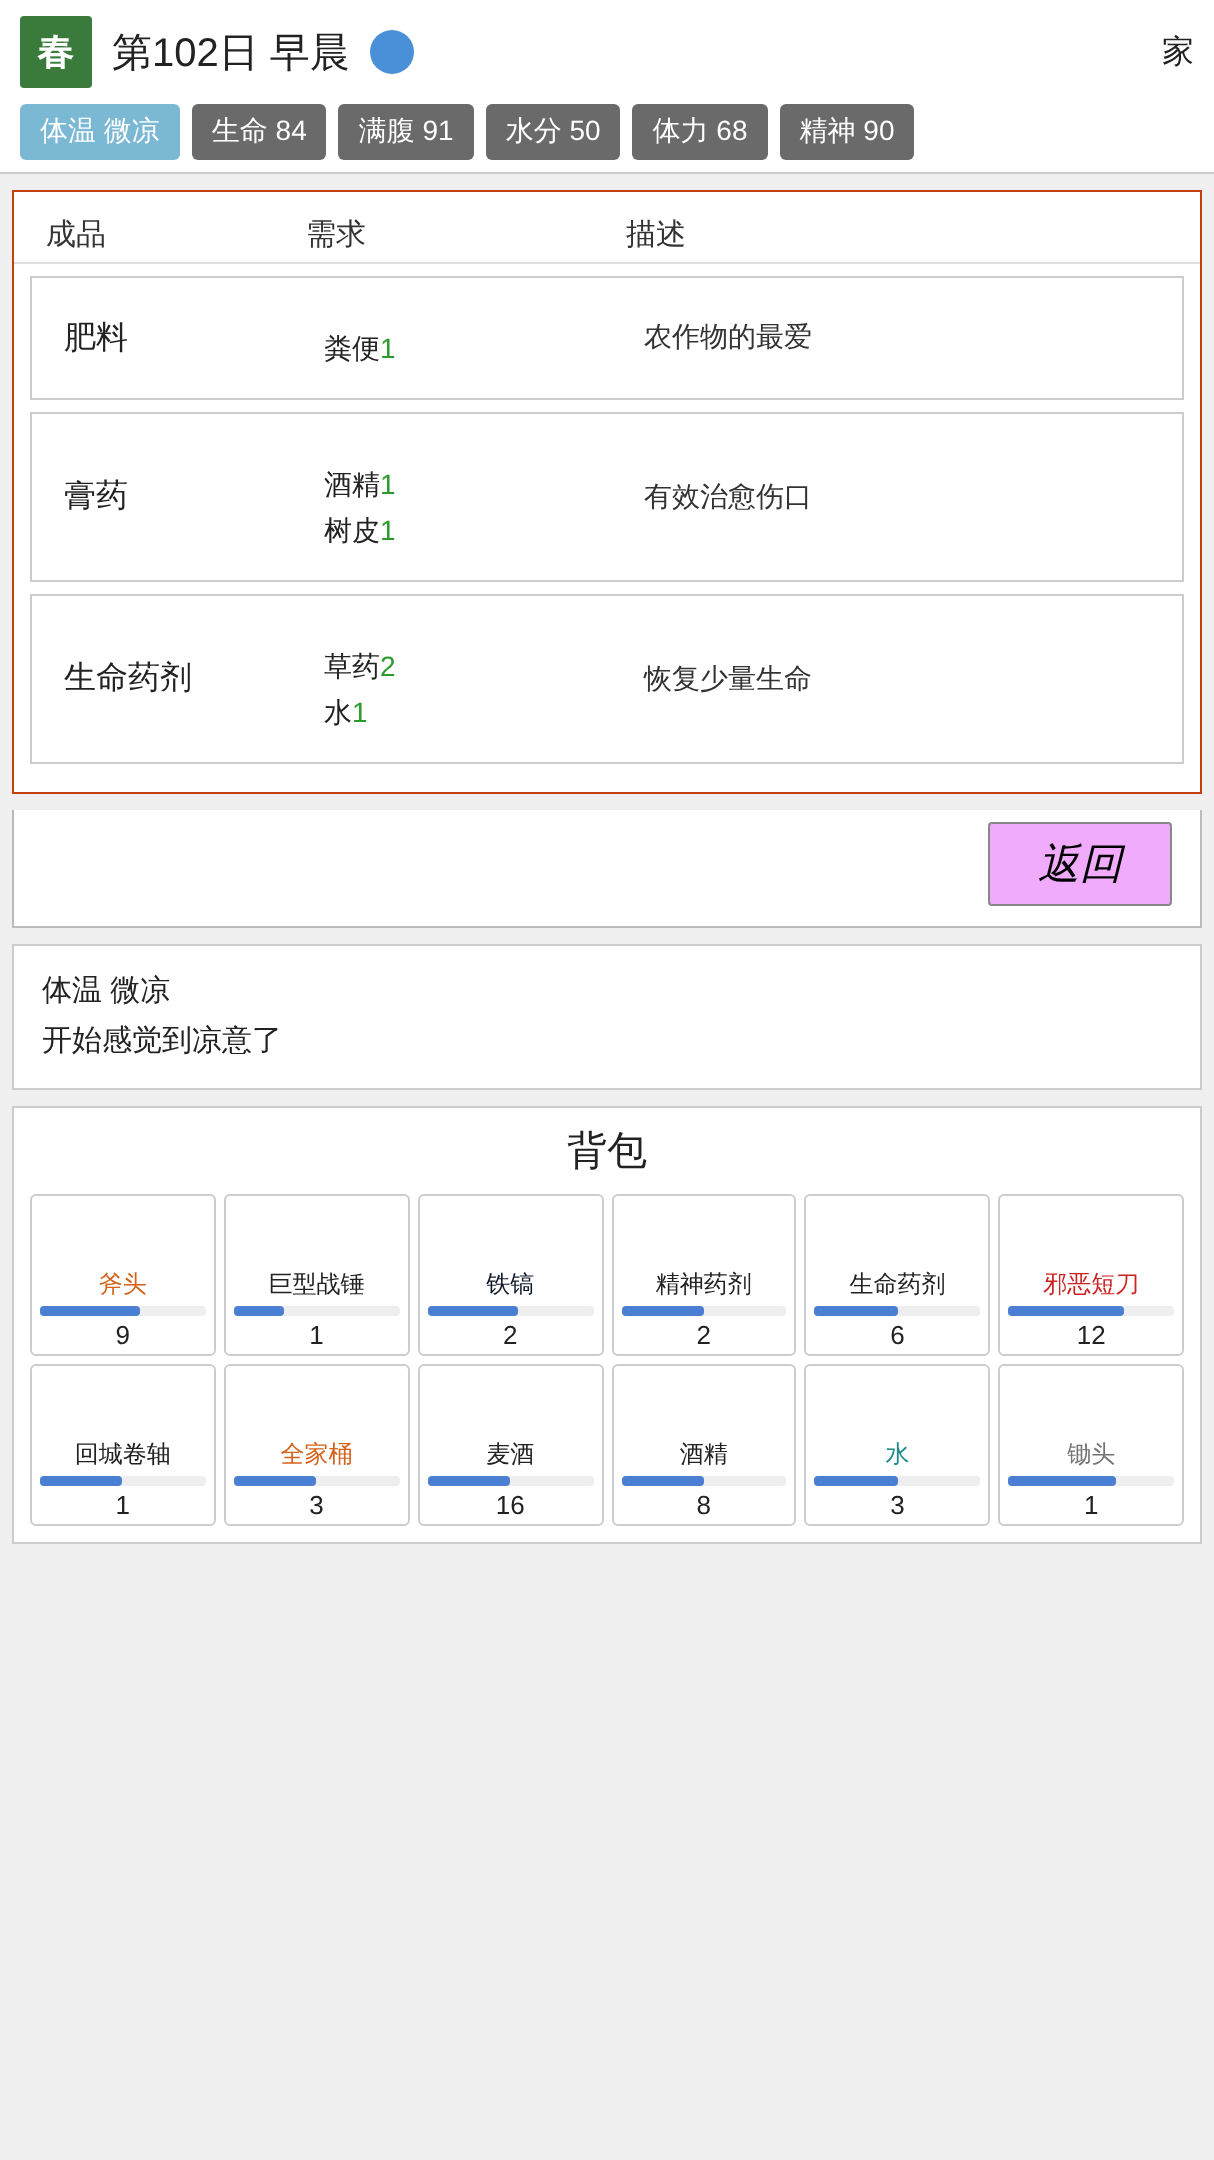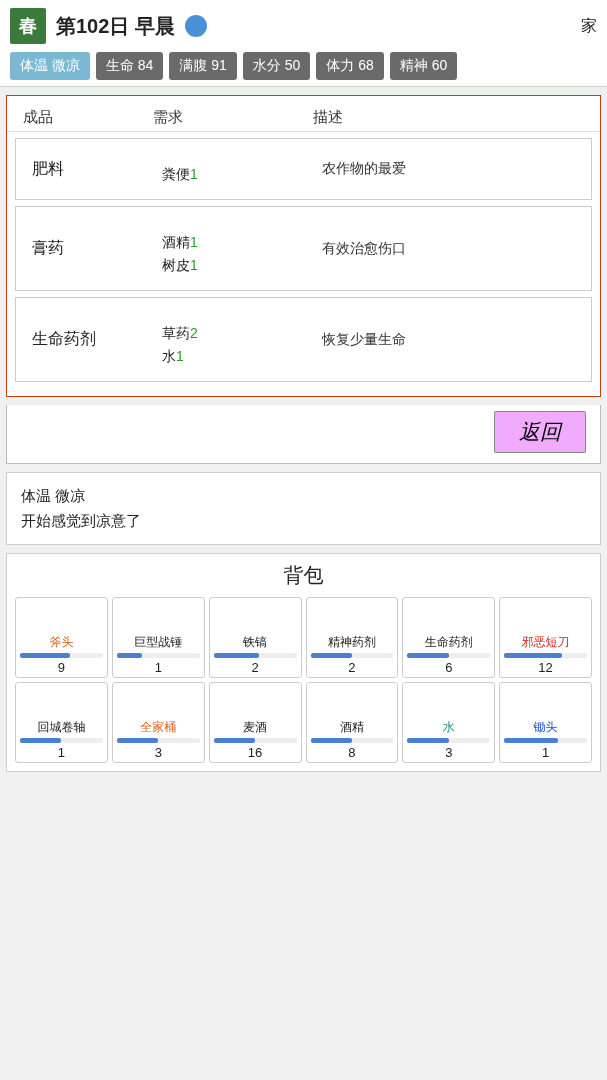--- a/index.html
+++ b/index.html
@@ -31,21 +31,21 @@
       width: 36px;
       height: 36px;
       display: flex;
       align-items: center;
       justify-content: center;
       border-radius: 2px;
       margin-right: 10px;
     }
     .day-title {
       font-size: 20px;
-      font-weight: bold;
+      font-weight: normal;
       margin-right: 10px;
     }
     .circle-blue {
       width: 22px;
       height: 22px;
       background: #4a90d9;
       border-radius: 50%;
     }
     .home-btn {
       margin-left: auto;
@@ -194,21 +194,21 @@
     <span class="day-title">第102日 早晨</span>
     <div class="circle-blue"></div>
     <span class="home-btn">家</span>
   </div>
   <div class="stats-row" id="stats-row">
       <div class="stat-badge highlight">体温 微凉</div>
       <div class="stat-badge">生命 84</div>
       <div class="stat-badge">满腹 91</div>
       <div class="stat-badge">水分 50</div>
       <div class="stat-badge">体力 68</div>
-      <div class="stat-badge">精神 60</div>
+      <div class="stat-badge">精神 90</div>
     </div>
 </div>
 
 <div class="craft-section">
   <div class="craft-header">
     <span>成品</span>
     <span>需求</span>
     <span>描述</span>
   </div>
   <div id="craft-rows">
@@ -321,20 +321,20 @@
     <div class="item-qty">8</div>
   </div>
       <div class="item-cell">
     <div class="item-name" style="color:#1a8a8a">水</div>
     <div class="item-bar-wrap">
       <div class="item-bar" style="width:50%"></div>
     </div>
     <div class="item-qty">3</div>
   </div>
       <div class="item-cell">
-    <div class="item-name" style="color:#1d4ed8">锄头</div>
+    <div class="item-name" style="color:#737373">锄头</div>
     <div class="item-bar-wrap">
       <div class="item-bar" style="width:65%"></div>
     </div>
     <div class="item-qty">1</div>
   </div>
     </div>
 </div>
 
 </body></html>

